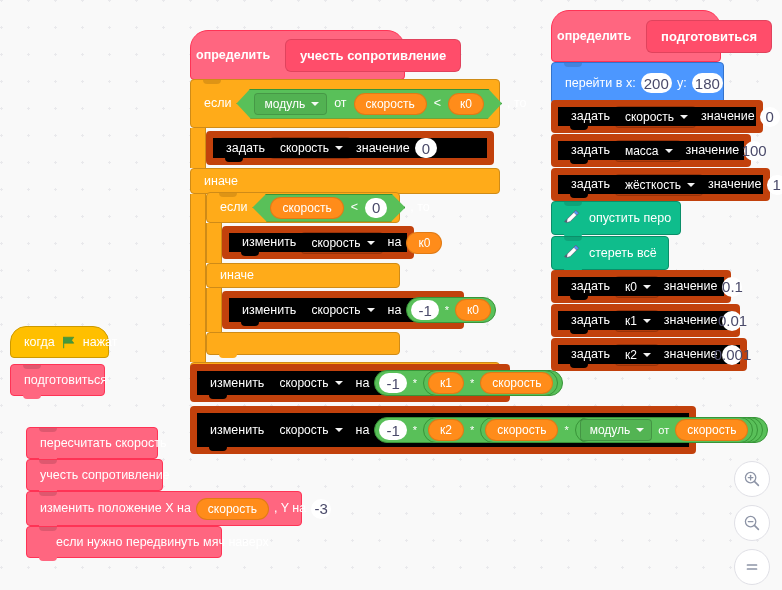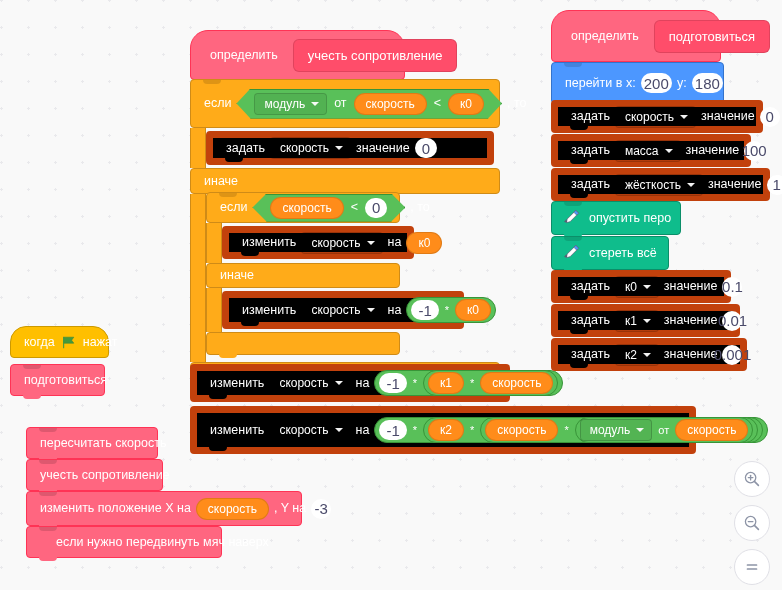--- a/index.html
+++ b/index.html
@@ -94,21 +94,21 @@
   .c-ctrl  {background:#ffab19;border:1px solid #cf8b17;}
   .c-data  {background:#000000;border:7px solid #c2410c;}
   .c-motion{background:#4c97ff;border:1px solid #3373cc;}
   .c-pen   {background:#0fbd8c;border:1px solid #0b8e69;}
   .c-event {background:#ffbf00;border:1px solid #cc9900;}
   .c-my    {background:#ff6680;border:1px solid #ff3355;}
 
   
   .hat{
     border-radius:18px 18px 4px 4px;
-    padding-left:14px;
+    font-weight:bold;
   }
   .proto{
     background:#ff4d6a;border:1px solid rgba(0,0,0,.12);
     border-radius:6px;padding:9px 14px;margin-left:10px;
     font-size:13px;color:#fff;
   }
 
   
   .cwrap{position:absolute;}
   .cleft{position:absolute;width:16px;box-sizing:border-box;}

